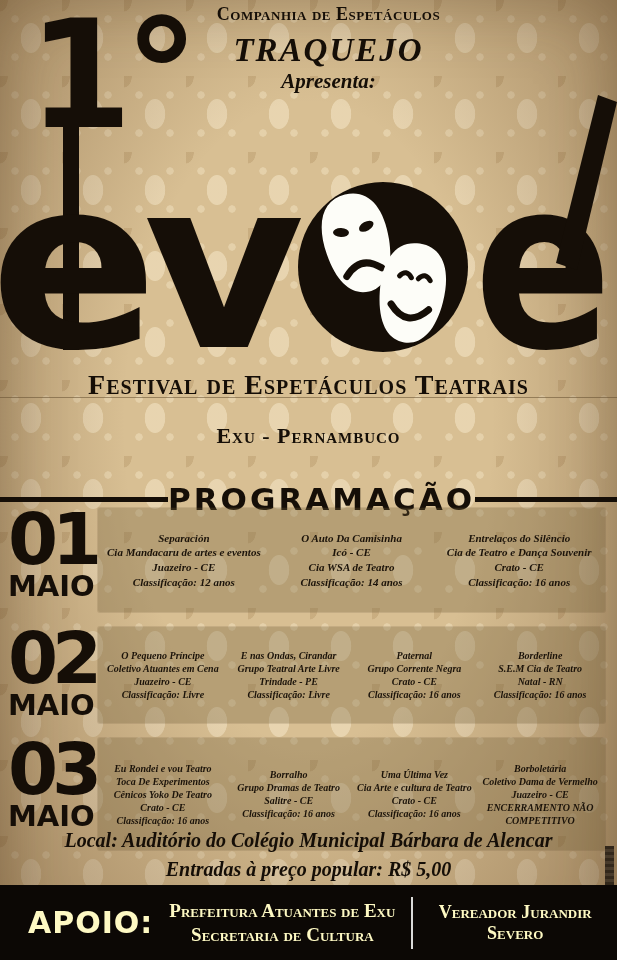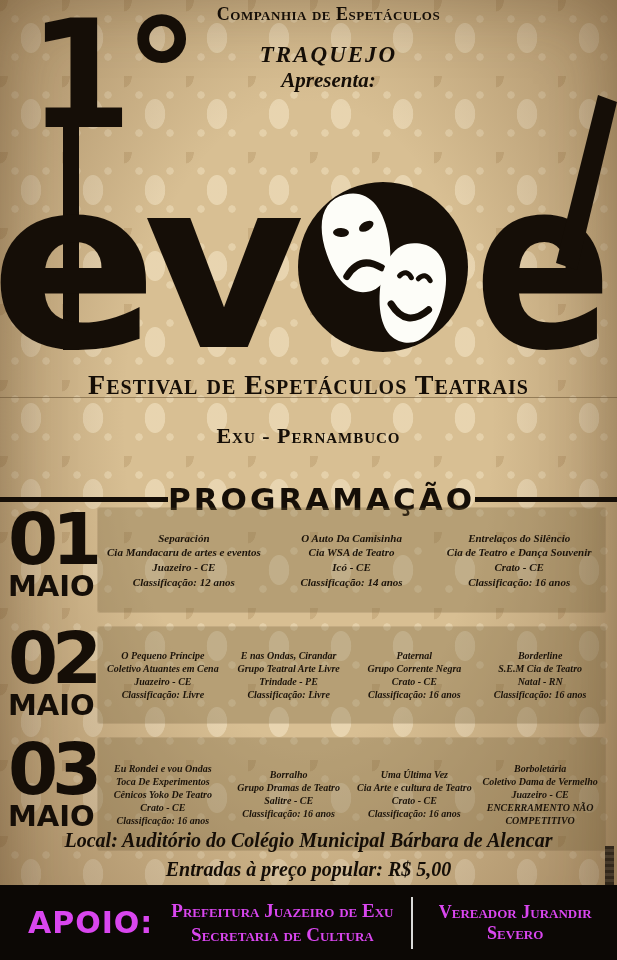--- a/index.html
+++ b/index.html
@@ -12,21 +12,21 @@
       radial-gradient(ellipse 17px 25px at 31px 38px, rgba(247,234,205,0.50) 58%, rgba(247,234,205,0) 62%),
       radial-gradient(ellipse 13px 19px at 0px 0px, rgba(190,160,114,0.55) 58%, rgba(190,160,114,0) 62%),
       radial-gradient(circle 4px at 15px 19px, rgba(247,234,205,0.40) 85%, rgba(247,234,205,0) 100%);
     background-size:100% 100%, 62px 76px, 62px 76px, 31px 38px;
     box-shadow:inset 0 0 70px rgba(70,45,20,0.35);
     font-family:"Liberation Serif", serif;
   }
   
   .top-header{position:absolute;top:5px;left:100px;right:60px;text-align:center;line-height:1.05;}
   .company-line{font-variant:small-caps;font-weight:bold;font-size:18px;letter-spacing:0.5px;}
-  .company-name{font-style:italic;font-weight:bold;font-size:23px;letter-spacing:2px;margin-top:19px;}
+  .company-name{font-style:italic;font-weight:bold;font-size:33px;letter-spacing:2px;margin-top:9px;}
   .presents{font-style:italic;font-weight:bold;font-size:21px;margin-top:2px;}
   
   .edition{position:absolute;left:28px;top:0px;font-family:"DejaVu Sans",sans-serif;
     font-weight:bold;font-size:150px;line-height:1.0;letter-spacing:-8px;}
   .desc-bar{position:absolute;left:63px;top:120px;width:16px;height:230px;background:#150e07;}
   .logo-svg{position:absolute;left:0;top:95px;}
   
   .subtitle{position:absolute;top:369px;left:0;right:0;text-align:center;}
   .subtitle .l1{font-variant:small-caps;font-weight:bold;font-size:28px;letter-spacing:1px;}
   .sub-rule{position:absolute;top:397px;left:0;right:0;height:1px;background:rgba(100,78,48,0.55);}
@@ -50,21 +50,21 @@
     font-style:italic;font-weight:bold;font-size:11px;line-height:1.32;color:#1b130a;}
   .cols-4 .show{font-size:10px;line-height:1.3;}
   .show-box.r1{min-height:88px;}
   .show-box.r2{min-height:80px;}
   .show-box.r3{min-height:96px;}
   
   .venue{position:absolute;top:826px;left:0;right:0;text-align:center;
     font-style:italic;font-weight:bold;font-size:20px;line-height:1.45;}
   
   .footer{position:absolute;left:0;right:0;bottom:0;height:75px;background:#0c0805;
-    display:flex;align-items:center;color:#d946ef;}
+    display:flex;align-items:center;color:#fef9c3;}
   .apoio{font-family:"DejaVu Sans",sans-serif;font-weight:bold;font-size:30px;letter-spacing:1px;
     margin-left:28px;flex:0 0 auto;}
   .sponsor1{flex:0 0 258px;text-align:center;font-variant:small-caps;font-weight:bold;
     font-size:19px;line-height:1.25;}
   .footer-divider{width:2px;height:52px;background:rgba(255,255,255,0.85);flex:0 0 auto;}
   .sponsor2{flex:1;text-align:center;font-variant:small-caps;font-weight:bold;font-size:18px;}
   
   .edge-watermark{position:absolute;right:3px;top:846px;width:9px;height:48px;
     background:repeating-linear-gradient(0deg,#3a2f22 0 3px,#20180f 3px 6px);opacity:0.85;}
 </style>
@@ -126,22 +126,22 @@
       </div>
       <div class="show-box r1 cols-3">
         <div class="show">
           <div>Separación</div>
           <div>Cia Mandacaru de artes e eventos</div>
           <div>Juazeiro - CE</div>
           <div>Classificação: 12 anos</div>
         </div>
         <div class="show">
           <div>O Auto Da Camisinha</div>
+          <div>Icó - CE</div>
           <div>Cia WSA de Teatro</div>
-          <div>Icó - CE</div>
           <div>Classificação: 14 anos</div>
         </div>
         <div class="show">
           <div>Entrelaços do Silêncio</div>
           <div>Cia de Teatro e Dança Souvenir</div>
           <div>Crato - CE</div>
           <div>Classificação: 16 anos</div>
         </div>
       </div>
     </div>
@@ -179,21 +179,21 @@
       </div>
     </div>
 
     <div class="prog-row">
       <div class="day-block">
         <div class="day-num">03</div>
         <div class="day-month">MAIO</div>
       </div>
       <div class="show-box r3 cols-4">
         <div class="show">
-          <div>Eu Rondei e vou Ondas</div>
+          <div>Eu Rondei e vou Teatro</div>
           <div>Toca De Experimentos Cênicos Yoko De Teatro</div>
           <div>Crato - CE</div>
           <div>Classificação: 16 anos</div>
         </div>
         <div class="show">
           <div>Borralho</div>
           <div>Grupo Dramas de Teatro</div>
           <div>Salitre - CE</div>
           <div>Classificação: 16 anos</div>
         </div>
@@ -217,20 +217,20 @@
     <div>Local: Auditório do Colégio Municipal Bárbara de Alencar</div>
     <div>Entradas à preço popular: R$ 5,00</div>
     <div>A partir das 19:00</div>
   </div>
 
   <div class="edge-watermark"></div>
 
   <div class="footer">
     <div class="apoio">APOIO:</div>
     <div class="sponsor1">
-      <div>Prefeitura Juazeiro de Exu</div>
+      <div>Prefeitura Atuantes de Exu</div>
       <div>Secretaria de Cultura</div>
     </div>
     <div class="footer-divider"></div>
     <div class="sponsor2">Vereador Jurandir Severo</div>
   </div>
 
 </div>
 
 </body></html>

